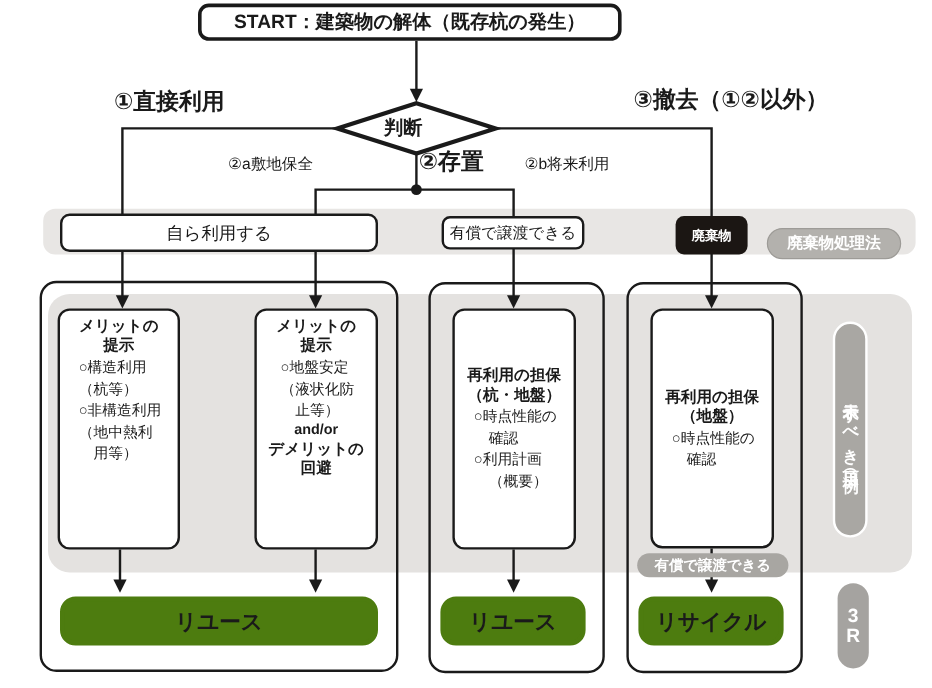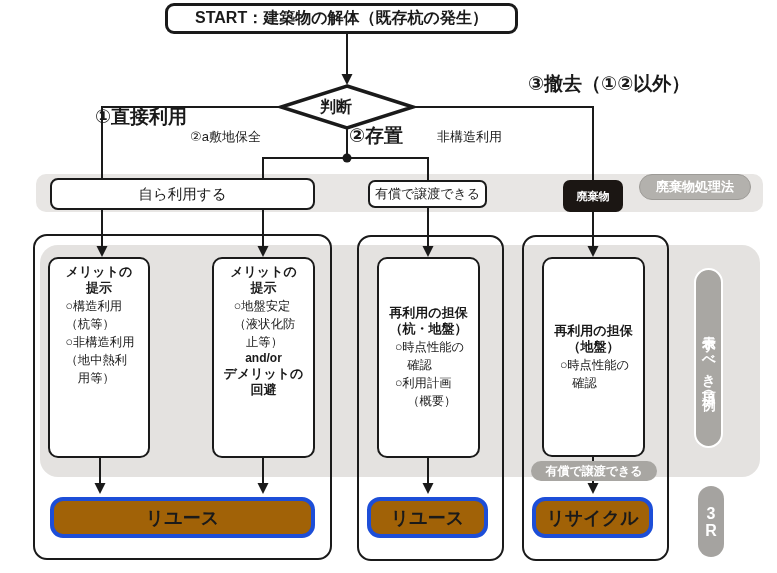--- a/index.html
+++ b/index.html
@@ -12,44 +12,44 @@
   
   .band-top{left:36px;top:174px;width:727px;height:38px;background:#e8e6e4;border-radius:10px;z-index:1;}
   .panel-main{left:40px;top:245px;width:720px;height:232px;background:#e4e2e0;border-radius:18px;z-index:1;}
   
   #wires{left:0;top:0;width:777px;height:573px;z-index:2;pointer-events:none;}
   
   .node{z-index:3;display:flex;align-items:center;justify-content:center;box-sizing:border-box;}
   .start-box{left:165px;top:3px;width:353px;height:31px;background:#fff;border:3px solid #1a1a1a;border-radius:9px;font-weight:bold;font-size:16px;}
   .decision-label{left:320px;top:97px;width:54px;height:20px;font-weight:bold;font-size:16px;z-index:3;text-align:left;}
   .lbl{z-index:3;line-height:1.1;}
-  .lbl-direct{left:95px;top:76px;font-size:19px;font-weight:bold;margin-top:31px;}
+  .lbl-direct{left:95px;top:76px;font-size:19px;font-weight:bold;}
   .lbl-removal{left:528px;top:74px;font-size:19px;font-weight:bold;}
   .lbl-2a{left:190px;top:130px;font-size:13px;}
   .lbl-2{left:349px;top:126px;font-size:19px;font-weight:bold;}
   .lbl-2b{left:437px;top:130px;font-size:13px;}
   .box-selfuse{left:50px;top:178px;width:265px;height:32px;background:#fff;border:2.5px solid #1a1a1a;border-radius:8px;font-size:14.5px;}
   .box-transfer{left:368px;top:180px;width:119px;height:28px;background:#fff;border:2px solid #1a1a1a;border-radius:7px;font-size:13px;}
   .box-waste{left:563px;top:180px;width:60px;height:32px;background:#1b1613;border-radius:7px;color:#fff;font-weight:bold;font-size:11px;}
-  .pill-wastelaw{left:639px;top:174px;width:112px;height:26px;background:#b3b1ad;border:1.5px solid #9d9b97;border-radius:14px;color:#fff;font-weight:bold;font-size:13px;}
+  .pill-wastelaw{left:639px;top:190px;width:112px;height:26px;background:#b3b1ad;border:1.5px solid #9d9b97;border-radius:14px;color:#fff;font-weight:bold;font-size:13px;}
   .group{background:transparent;border:2px solid #1a1a1a;border-radius:14px;z-index:2;}
   .group1{left:33px;top:234px;width:295px;height:322px;}
   .group2{left:357px;top:235px;width:143px;height:322px;}
   .group3{left:522px;top:235px;width:143px;height:322px;}
   .inner{background:#fff;border:2.5px solid #1a1a1a;border-radius:10px;z-index:3;box-sizing:border-box;
          display:flex;flex-direction:column;align-items:center;padding:5px 4px;}
   .inner1{left:48px;top:257px;width:102px;height:201px;}
   .inner2{left:212px;top:257px;width:103px;height:201px;}
   .inner3{left:377px;top:257px;width:103px;height:201px;justify-content:center;}
   .inner4{left:542px;top:257px;width:103px;height:200px;justify-content:center;}
   .inner .ttl{font-weight:bold;font-size:13px;line-height:16px;text-align:center;}
   .inner .bdy{font-size:12.3px;line-height:18px;text-align:left;padding-left:2px;margin-top:1px;}
   .inner .andor{font-weight:bold;font-size:12px;line-height:15px;text-align:center;}
   .pill-recyclelaw{left:531px;top:461px;width:126px;height:20px;background:#a8a6a2;border-radius:11px;color:#fff;font-weight:bold;font-size:12px;z-index:4;}
-  .outcome{background:#a16207;border:4px solid #1d4ed8;border-radius:13px;font-weight:bold;font-size:18px;z-index:3;}
+  .outcome{background:#4d7c0f;border:4px solid #4d7c0f;border-radius:13px;font-weight:bold;font-size:18px;z-index:3;}
   .outcome1{left:50px;top:497px;width:265px;height:41px;}
   .outcome2{left:367px;top:497px;width:121px;height:41px;}
   .outcome3{left:532px;top:497px;width:121px;height:41px;}
   .pill-display{left:694px;top:268px;width:29px;height:180px;background:#a9a7a3;border:2.5px solid #ffffff;border-radius:17px;
     color:#fff;font-weight:bold;font-size:13.5px;z-index:3;writing-mode:vertical-rl;text-orientation:mixed;
     display:flex;align-items:center;justify-content:center;letter-spacing:2px;box-sizing:border-box;}
   .pill-3r{left:698px;top:486px;width:26px;height:71px;background:#a5a3a0;border-radius:13px;color:#fff;
     font-weight:bold;font-size:16px;line-height:17px;text-align:center;z-index:3;}
 </style>
 </head>
@@ -89,21 +89,21 @@
   </svg>
 
   <div class="abs node start-box">START：建築物の解体（既存杭の発生）</div>
 
   <div class="abs decision-label">判断</div>
 
   <div class="abs lbl lbl-direct">①直接利用</div>
   <div class="abs lbl lbl-removal">③撤去（①②以外）</div>
   <div class="abs lbl lbl-2a">②a敷地保全</div>
   <div class="abs lbl lbl-2">②存置</div>
-  <div class="abs lbl lbl-2b">非構造利用</div>
+  <div class="abs lbl lbl-2b">②b将来利用</div>
 
   <div class="abs node box-transfer">有償で譲渡できる</div>
   <div class="abs node box-selfuse">自ら利用する</div>
   <div class="abs node box-waste">廃棄物</div>
   <div class="abs node pill-wastelaw">廃棄物処理法</div>
 
   <div class="abs group group1"></div>
   <div class="abs group group2"></div>
   <div class="abs group group3"></div>
 

